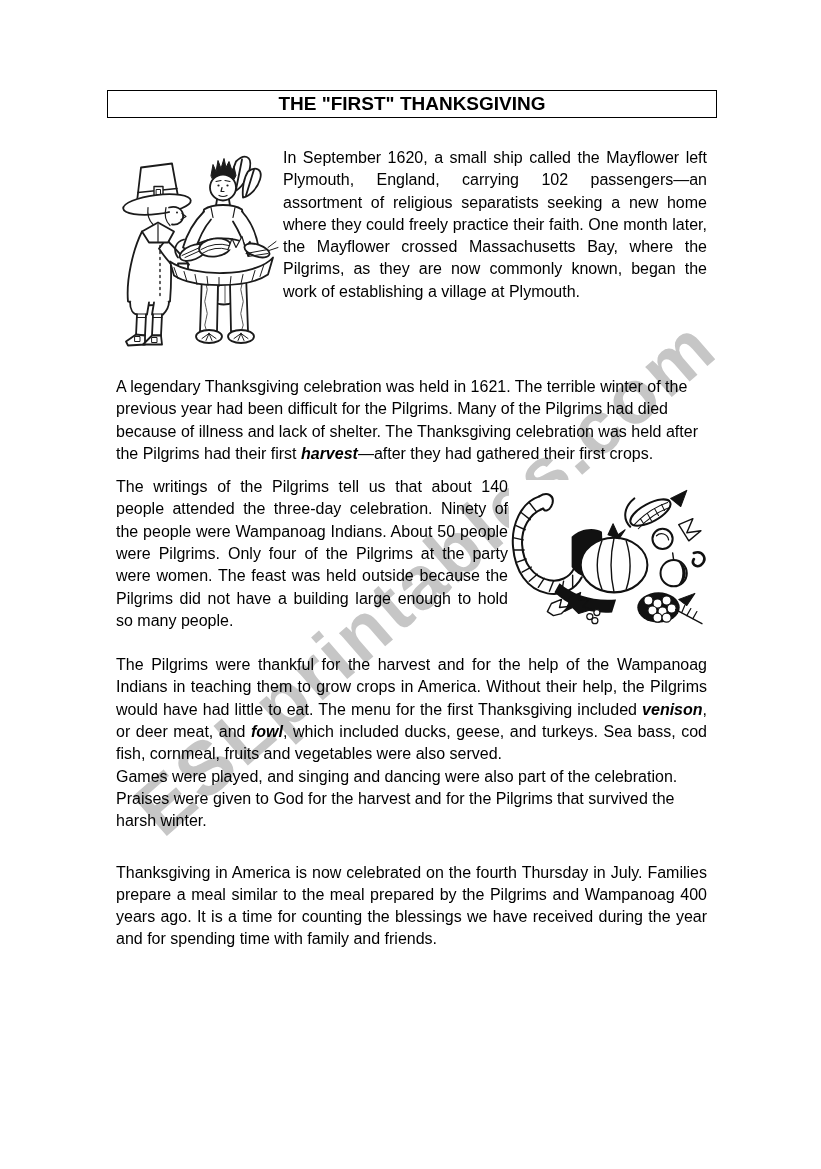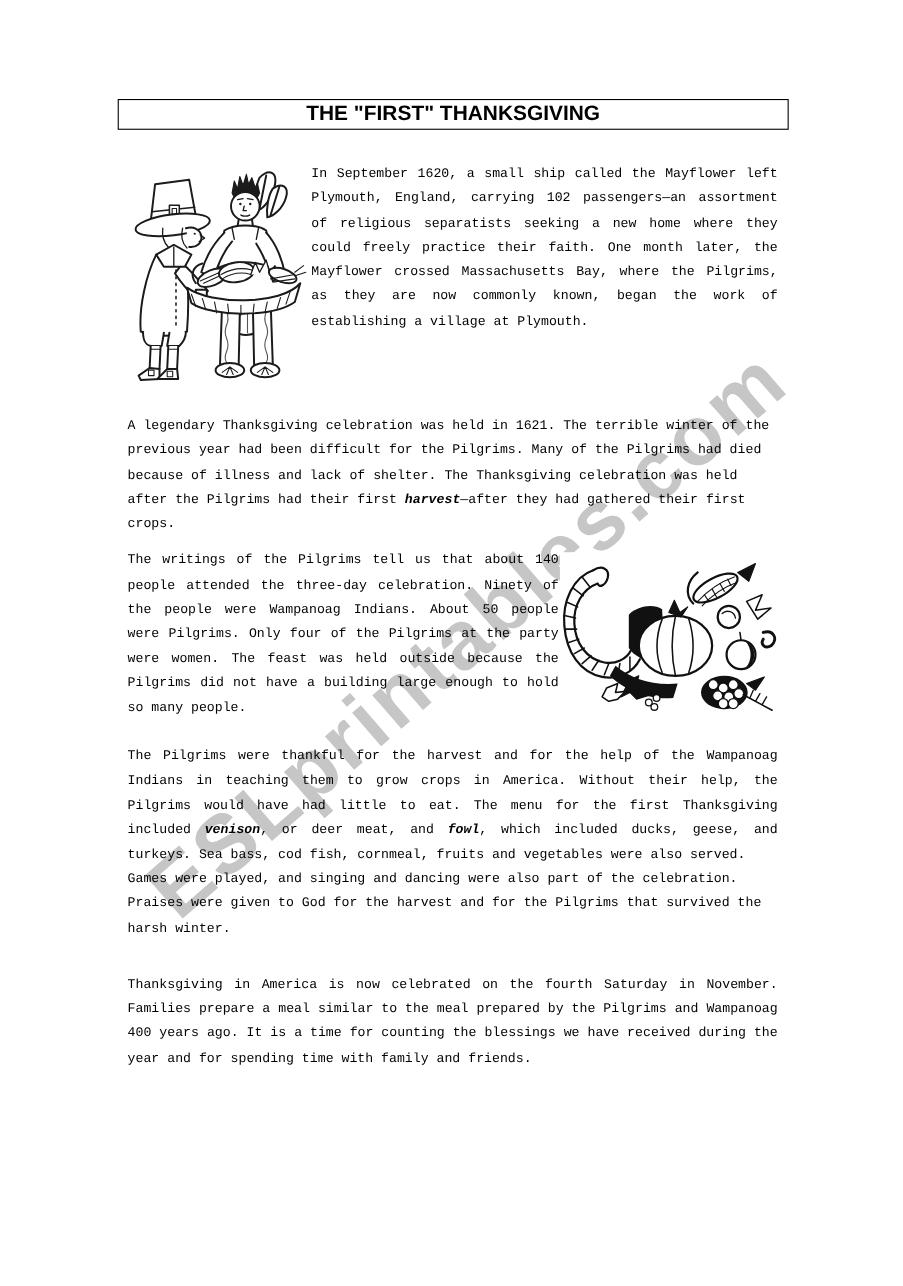--- a/index.html
+++ b/index.html
@@ -15,21 +15,21 @@
     font-size:76px;font-weight:700;letter-spacing:3px;color:#c6c6c6;
     z-index:0;user-select:none;
   }
   .titlebox{
     position:absolute;left:107px;top:90px;width:608px;height:26px;
     border:1px solid #000;display:flex;align-items:center;justify-content:center;
     z-index:1;background:#fff;
   }
   .title{font-weight:700;font-size:19px;}
   .content{position:absolute;left:116px;top:147px;width:591px;z-index:1;}
-  .ptext{font-size:12px;line-height:22.3px;font-family:Liberation Mono, monospace;}
+  .ptext{font-size:16px;line-height:22.3px;}
   .just{text-align:justify;}
   .left{text-align:left;}
   .emph{font-weight:700;font-style:italic;}
   .row{display:flex;align-items:flex-start;}
   .row1{margin-bottom:28px;}
   .row1 .imgbox{width:164px;height:201px;flex:none;margin-right:3px;}
   .row1 .ptext{flex:1;}
   .p2{margin-bottom:9px;}
   .row3{margin-bottom:22px;align-items:flex-end;}
   .row3 .ptext{width:392px;flex:none;}
@@ -224,16 +224,16 @@
             <circle cx="85" cy="139" r="3" fill="#fff" stroke-width="1.2"></circle>
           </g>
         </svg>
       </div>
     </div>
 
     <div class="ptext just p4"><span>The Pilgrims were thankful for the harvest and for the help of the Wampanoag Indians in teaching them to grow crops in America. Without their help, the Pilgrims would have had little to eat. The menu for the first Thanksgiving included </span><span class="emph">venison</span><span>, or deer meat, and </span><span class="emph">fowl</span><span>, which included ducks, geese, and turkeys. Sea bass, cod fish, cornmeal, fruits and vegetables were also served.</span></div>
 
     <div class="ptext left p5"><span>Games were played, and singing and dancing were also part of the celebration. Praises were given to God for the harvest and for the Pilgrims that survived the harsh winter.</span></div>
 
-    <div class="ptext just"><span>Thanksgiving in America is now celebrated on the fourth Saturday in November. Families prepare a meal similar to the meal prepared by the Pilgrims and Wampanoag 400 years ago. It is a time for counting the blessings we have received during the year and for spending time with family and friends.</span></div>
+    <div class="ptext just"><span>Thanksgiving in America is now celebrated on the fourth Thursday in July. Families prepare a meal similar to the meal prepared by the Pilgrims and Wampanoag 400 years ago. It is a time for counting the blessings we have received during the year and for spending time with family and friends.</span></div>
 
   </div>
 </div>
 
 </body></html>

